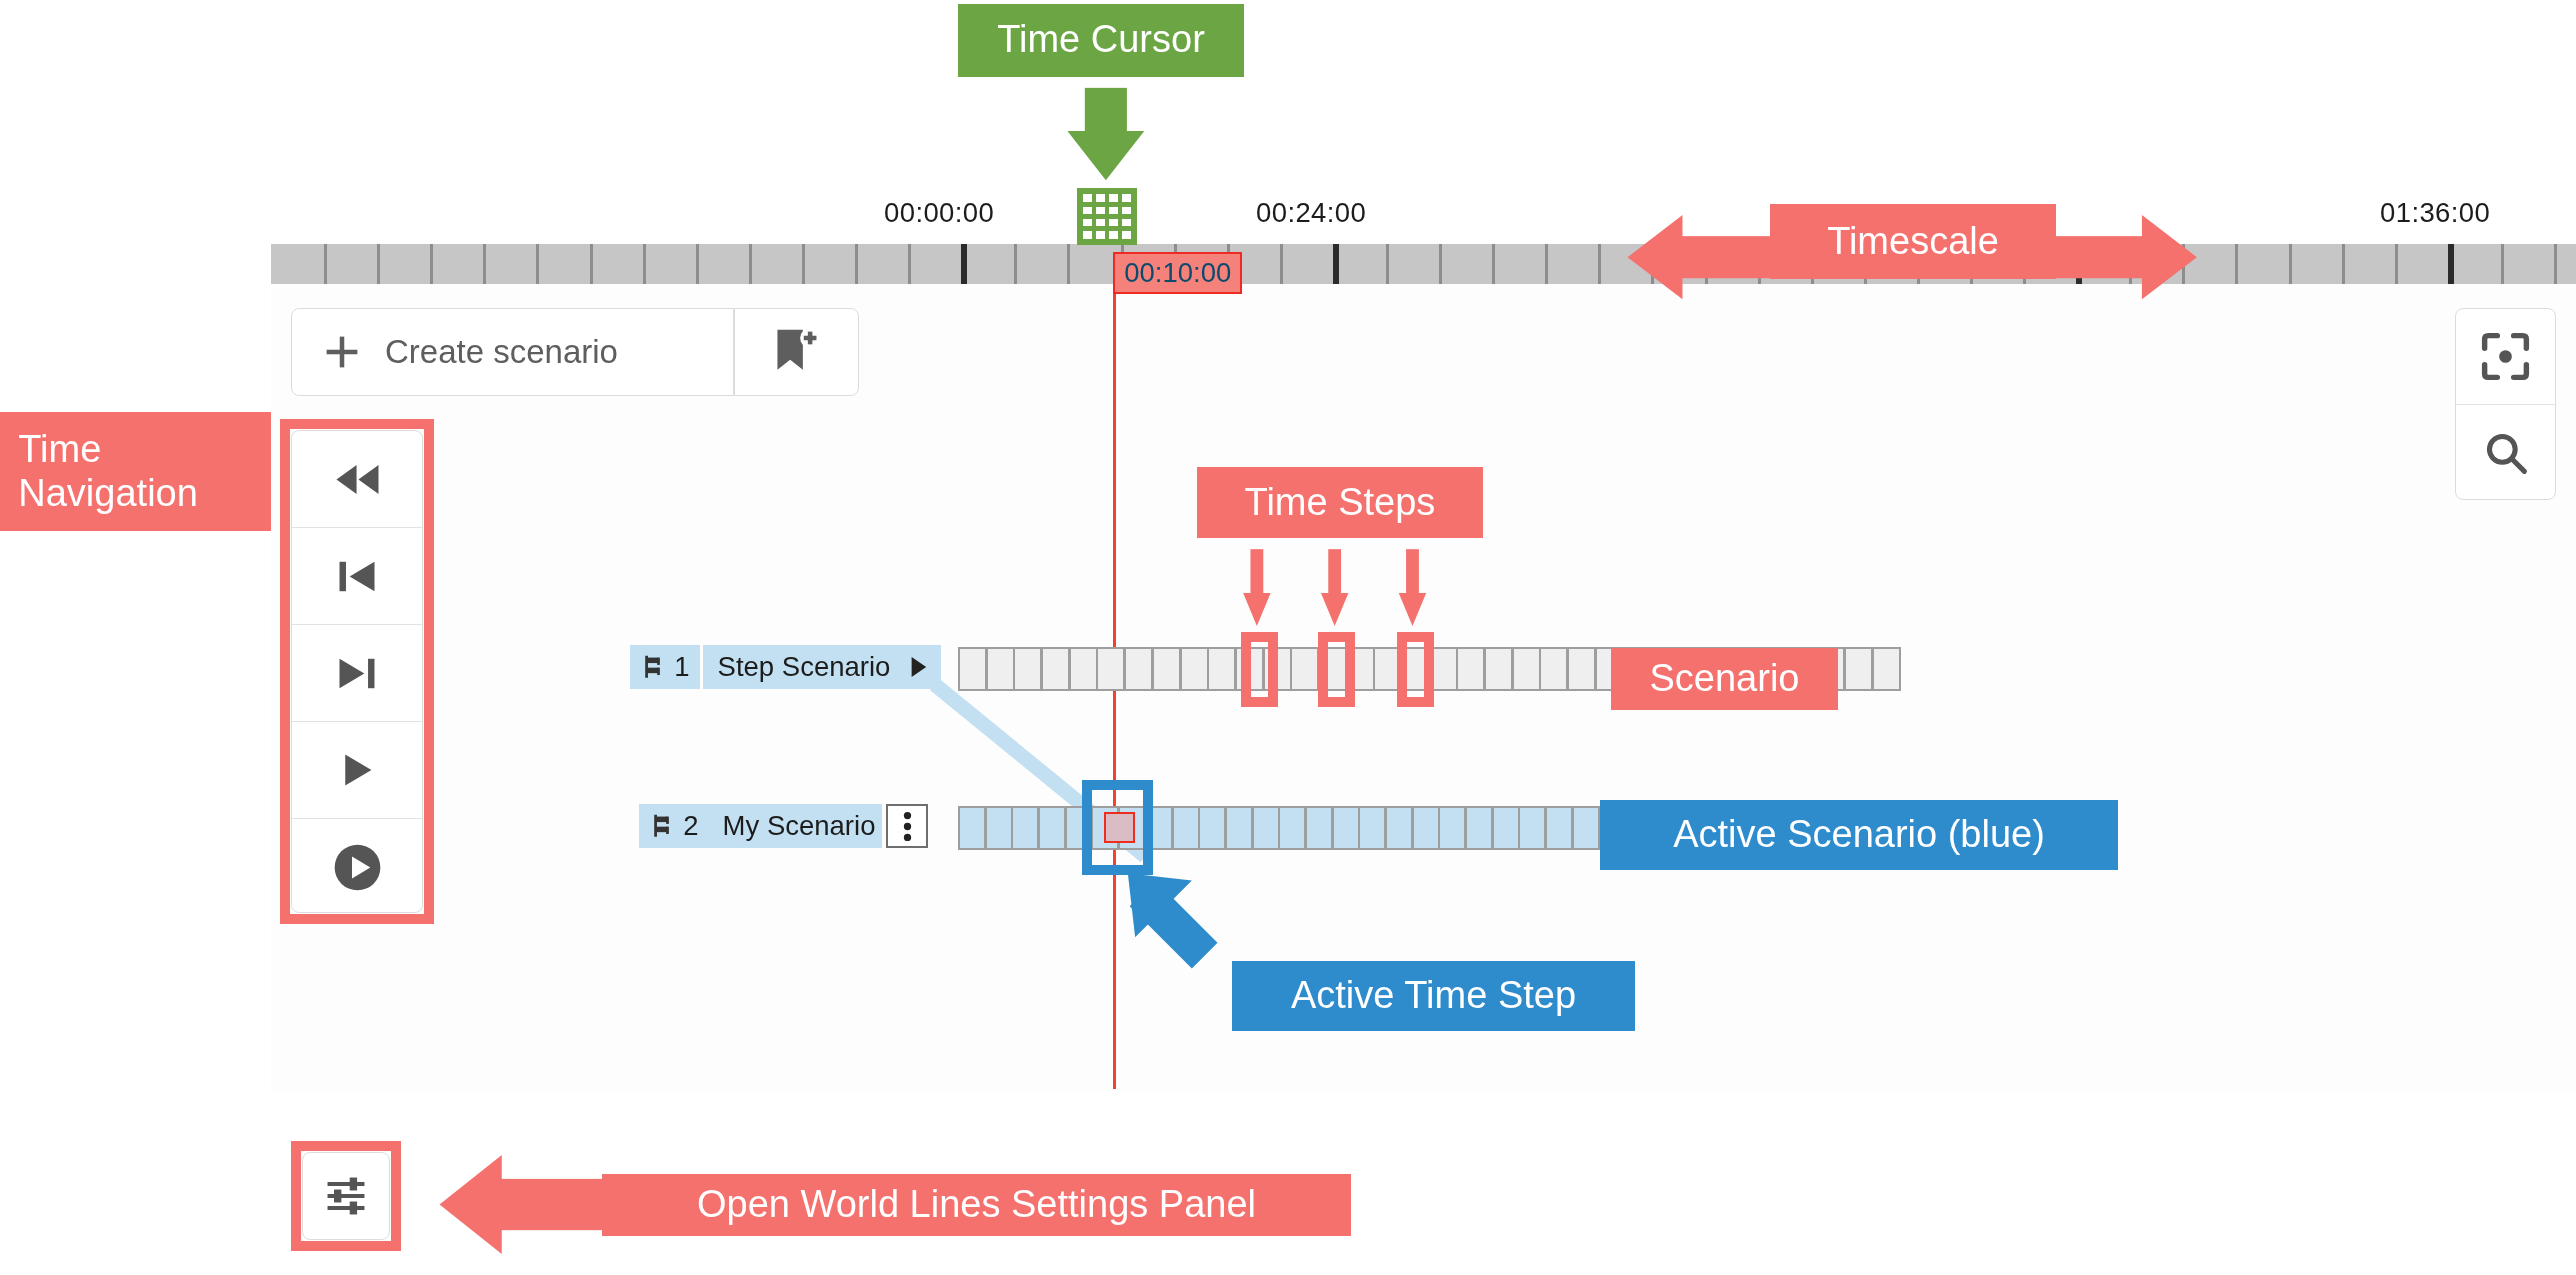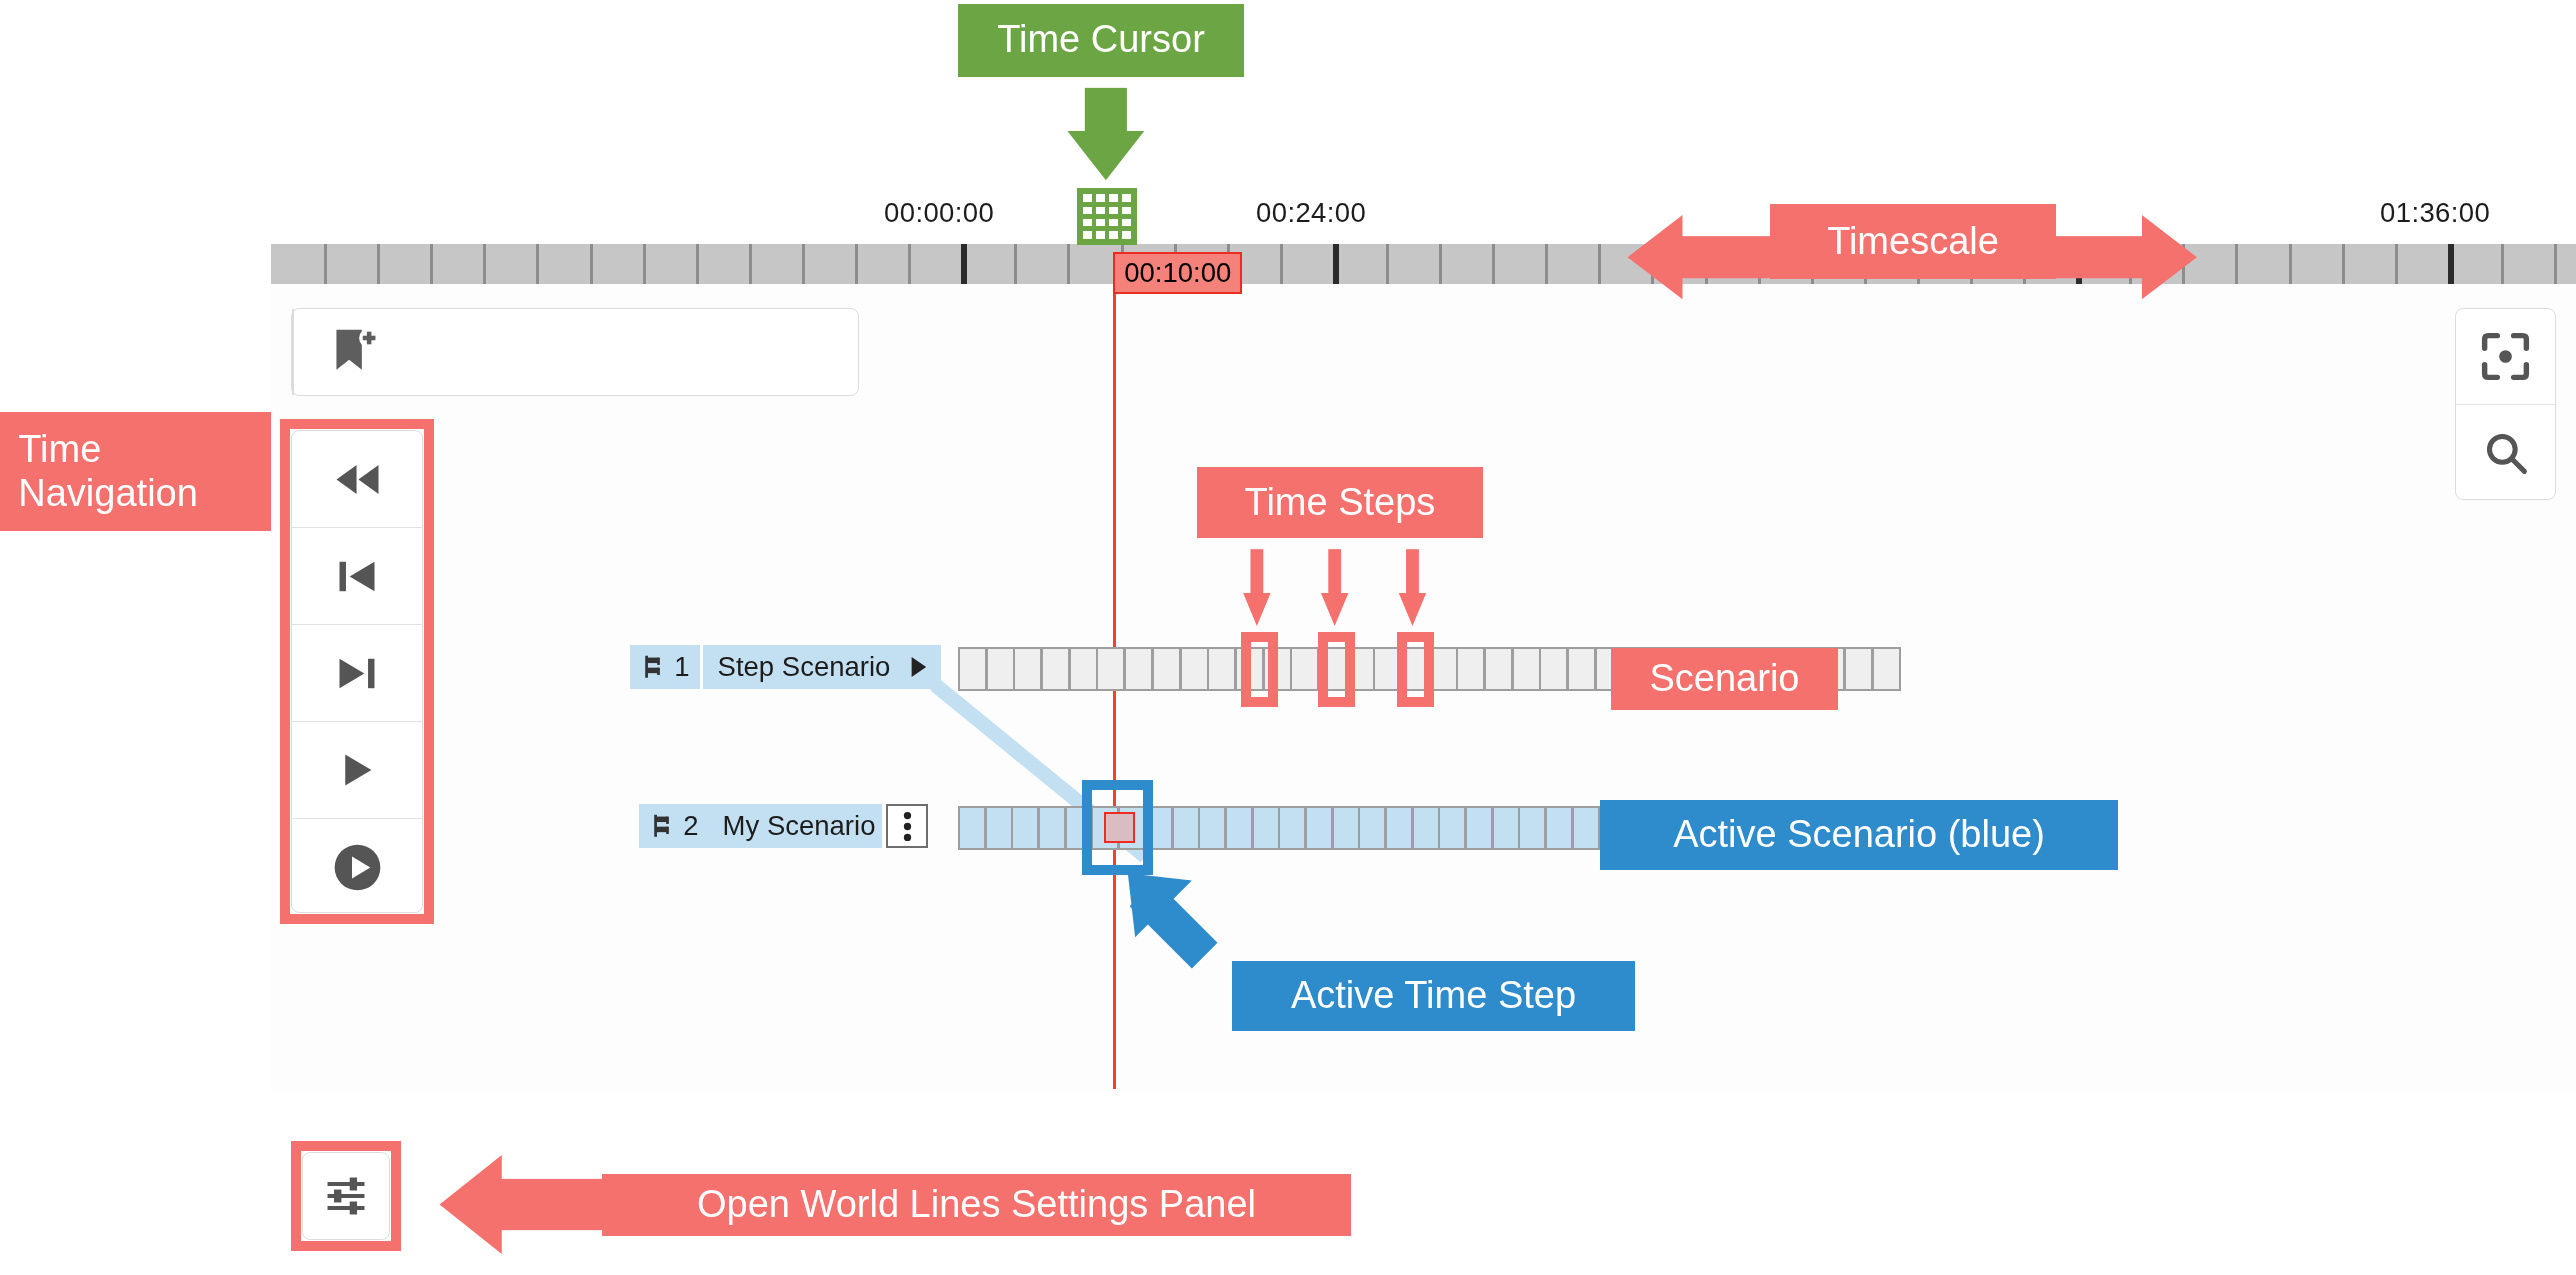--- a/index.html
+++ b/index.html
@@ -16,21 +16,21 @@
   .tick{position:absolute;top:0;width:2.7px;height:40px;background:#8d8d8d;}
   .tick.major{width:6.4px;background:#2b2b2b;}
 
   .ruler-label{position:absolute;font-size:27.5px;color:#1c1c1c;letter-spacing:0.4px;white-space:nowrap;}
 
   
   #cursor-line{left:1113px;top:265px;width:2.7px;height:824px;background:#f4412f;}
   #cursor-chip{
     left:1113px;top:252px;height:42px;padding:0 9.2px;
     background:#f4827b;border:2.7px solid #ee2b23;box-sizing:border-box;
-    color:#000000;font-size:27.5px;line-height:37px;white-space:nowrap;
+    color:#0c4a6e;font-size:27.5px;line-height:37px;white-space:nowrap;
   }
   #cursor-grid{
     left:1077px;top:188px;width:60px;height:57px;background:#6ca644;
     display:grid;grid-template-columns:repeat(4,1fr);grid-template-rows:repeat(4,1fr);
     gap:4.6px;padding:6.4px;box-sizing:border-box;
   }
   #cursor-grid i{background:#fff;display:block;}
 
   
   .btn-surface{background:#fff;border:1.8px solid #dcdcdc;border-radius:8.2px;box-sizing:border-box;}
@@ -148,20 +148,29 @@
     <i></i>
     <i></i>
     <i></i>
     <i></i>
     <i></i>
     <i></i>
     <i></i>
 </div>
 
 <div class="abs btn-surface" id="create-bar">
+  <div id="create-btn">
+    <span>
+      <svg width="38" height="38" viewBox="0 0 42 42">
+        <rect x="18.5" y="4" width="5" height="34" fill="#5e5e5e"></rect>
+        <rect x="4" y="18.5" width="34" height="5" fill="#5e5e5e"></rect>
+      </svg>
+    </span>
+    <span id="create-label">Create scenario</span>
+  </div>
   <div id="create-divider"></div>
   <div id="bookmark-btn">
     <span>
       <svg width="49" height="51" viewBox="0 0 54 56">
         <path d="M6 3 h28 v44 l-14 -11 l-14 11 z" fill="#5e5e5e"></path>
         <circle cx="42" cy="12" r="11" fill="#fff"></circle>
         <rect x="39.5" y="5" width="5" height="14" fill="#5e5e5e"></rect>
         <rect x="35" y="9.5" width="14" height="5" fill="#5e5e5e"></rect>
       </svg>
     </span>

